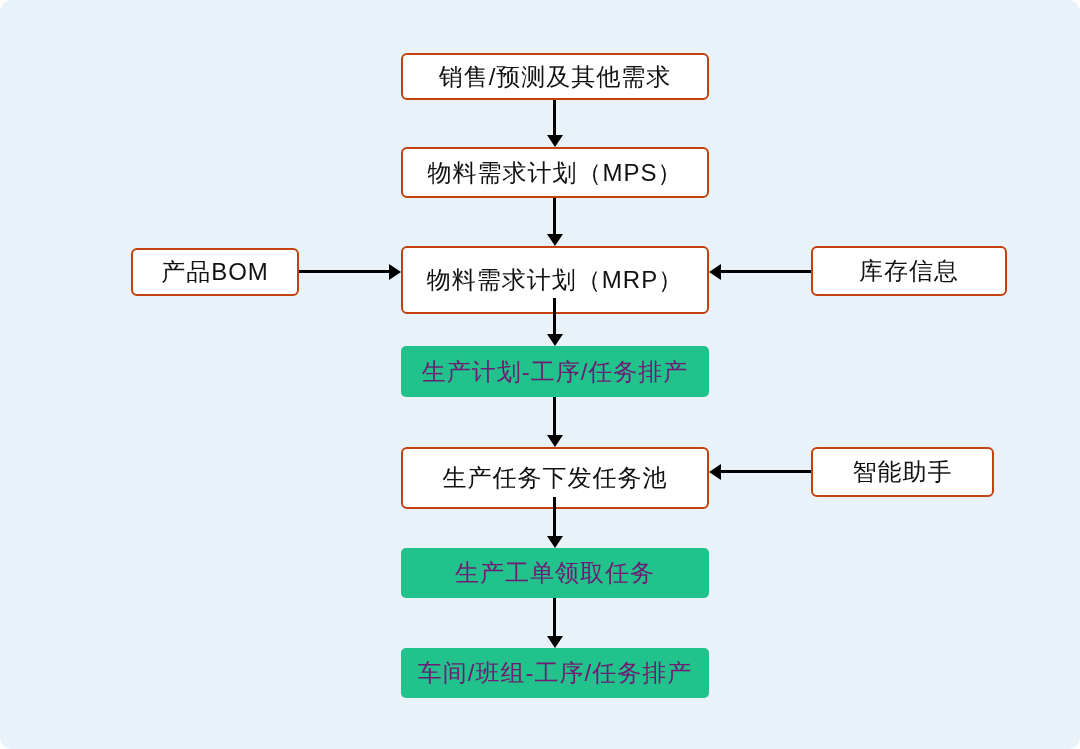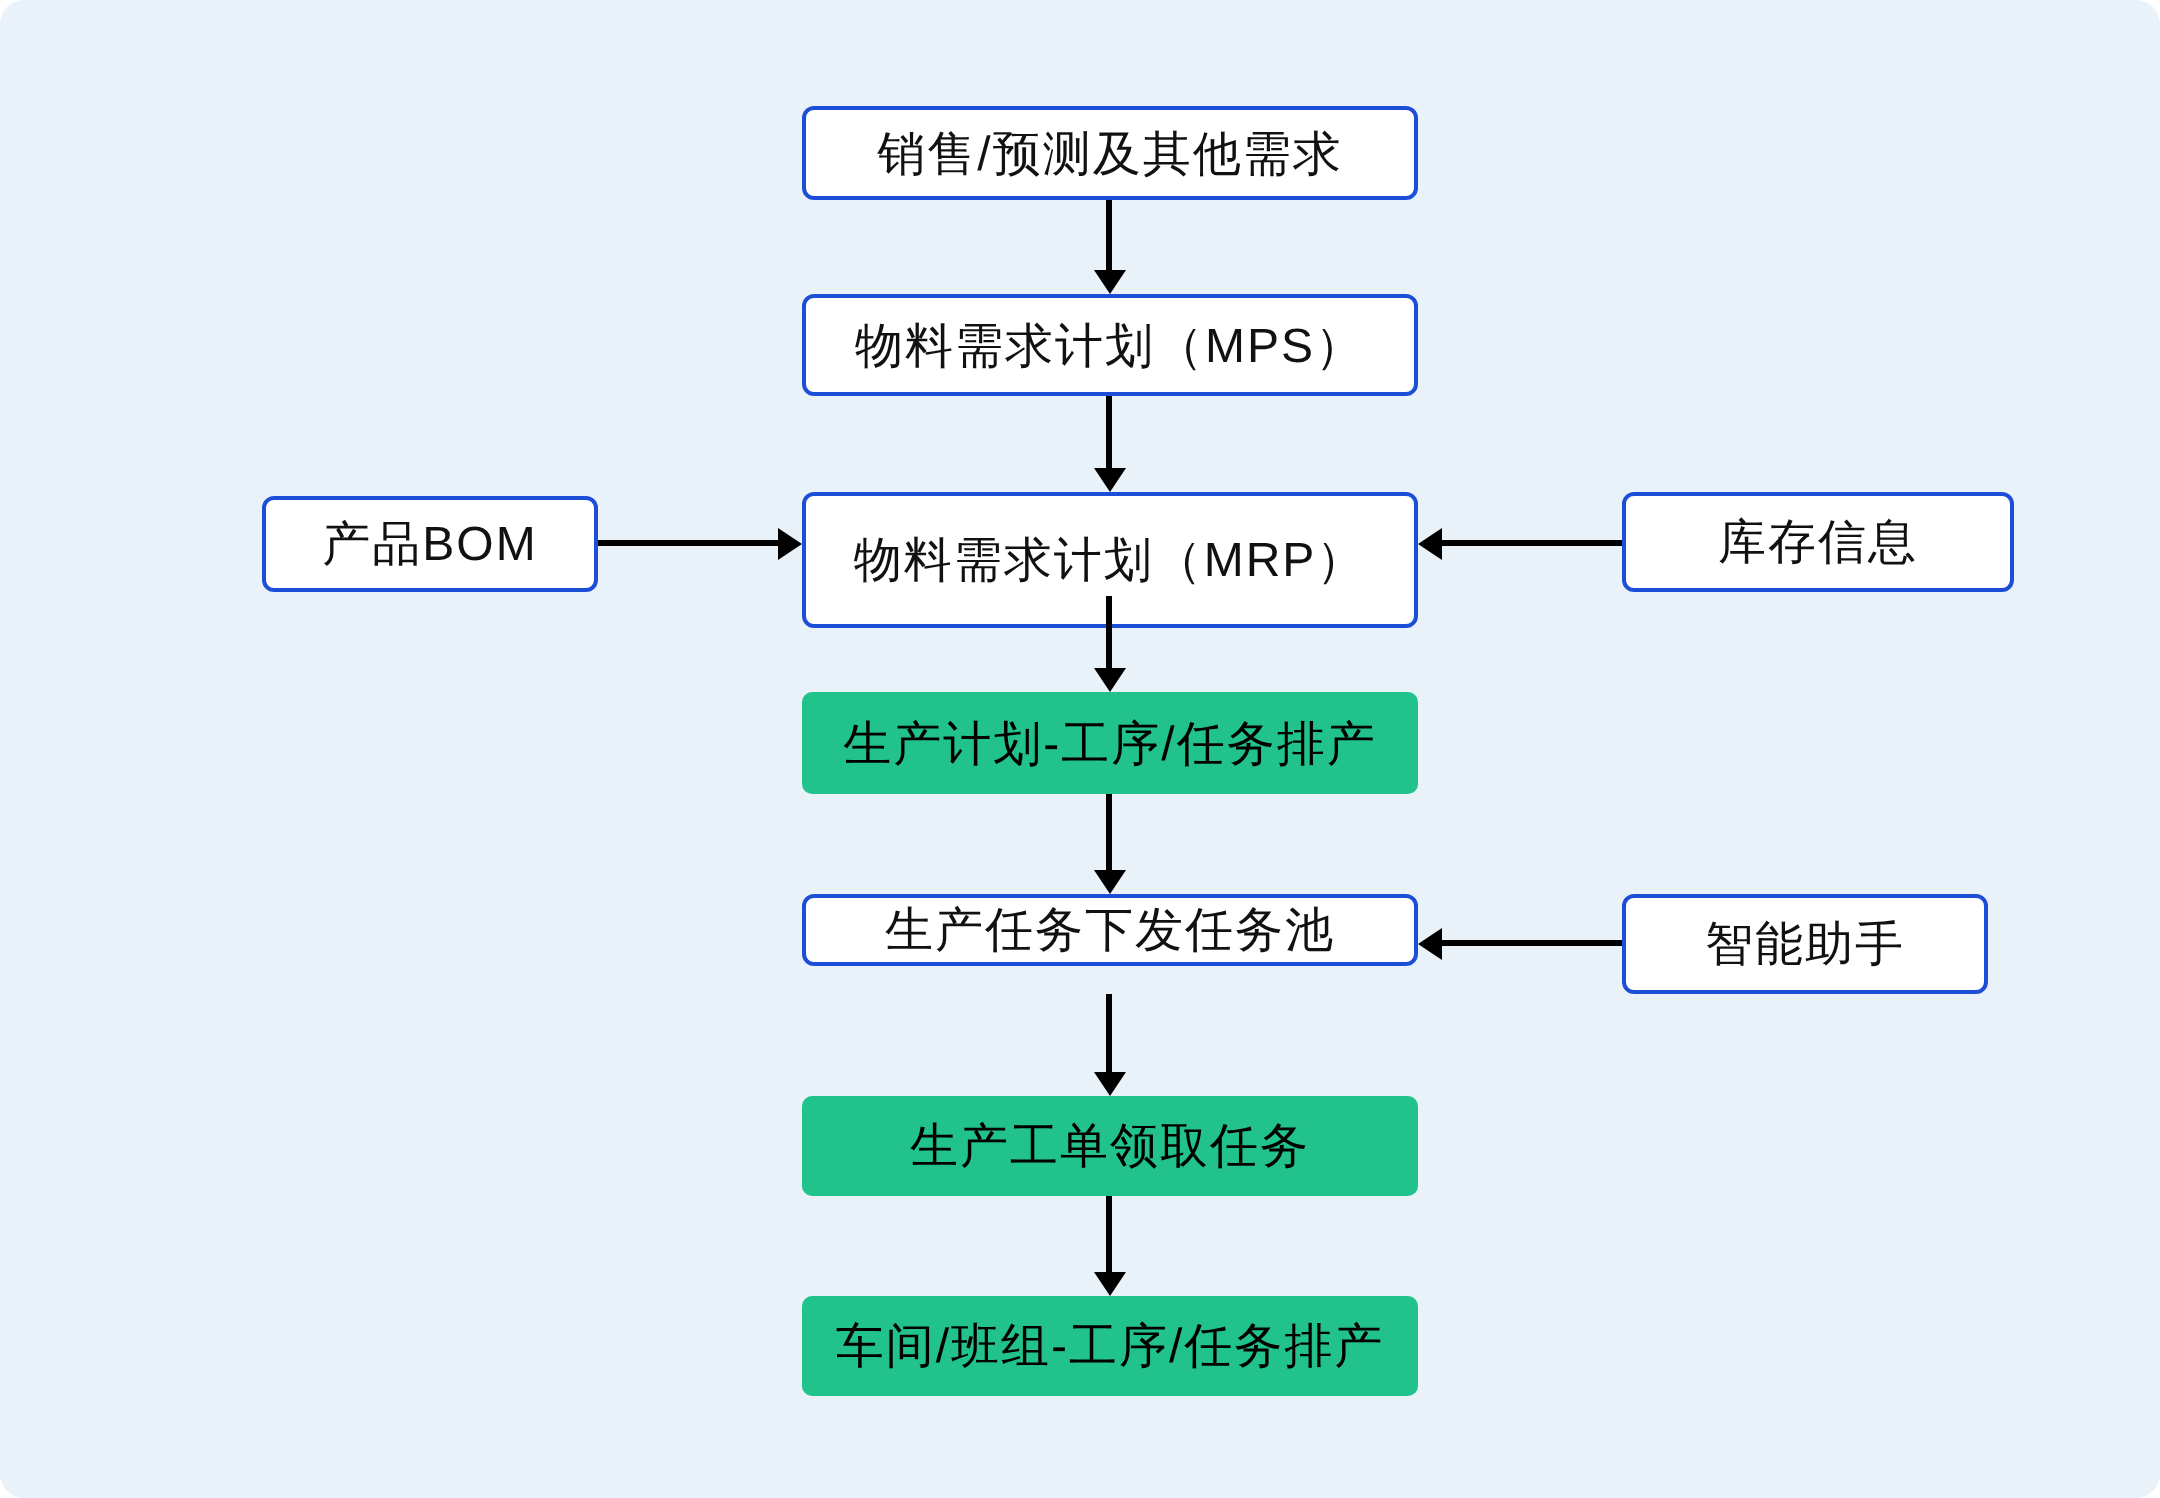--- a/index.html
+++ b/index.html
@@ -22,35 +22,35 @@
     align-items: center;
     justify-content: center;
     font-size: 24px;
     font-weight: 500;
     letter-spacing: 1px;
     white-space: nowrap;
     box-sizing: border-box;
   }
   .node.white {
     background: #ffffff;
-    border: 2px solid #1d4ed8;
+    border: 2px solid #c2410c;
     border-radius: 6px;
     color: #111111;
   }
   .node.green {
     background: #21c28b;
     border-radius: 5px;
-    color: #000000;
+    color: #701a75;
   }
   
   .n-sales     { left: 401px; top:  53px; width: 308px; height: 47px; }
   .n-mps       { left: 401px; top: 147px; width: 308px; height: 51px; }
   .n-mrp       { left: 401px; top: 246px; width: 308px; height: 68px; }
   .n-plansched { left: 401px; top: 346px; width: 308px; height: 51px; }
-  .n-taskpool  { left: 401px; top: 447px; width: 308px; height: 36px; }
+  .n-taskpool  { left: 401px; top: 447px; width: 308px; height: 62px; }
   .n-workorder { left: 401px; top: 548px; width: 308px; height: 50px; }
   .n-workshop  { left: 401px; top: 648px; width: 308px; height: 50px; }
   
   .n-bom       { left: 131px; top: 248px; width: 168px; height: 48px; }
   .n-inventory { left: 811px; top: 246px; width: 196px; height: 50px; }
   .n-assistant { left: 811px; top: 447px; width: 183px; height: 50px; }
 
   
   .arr-v {
     position: absolute;

